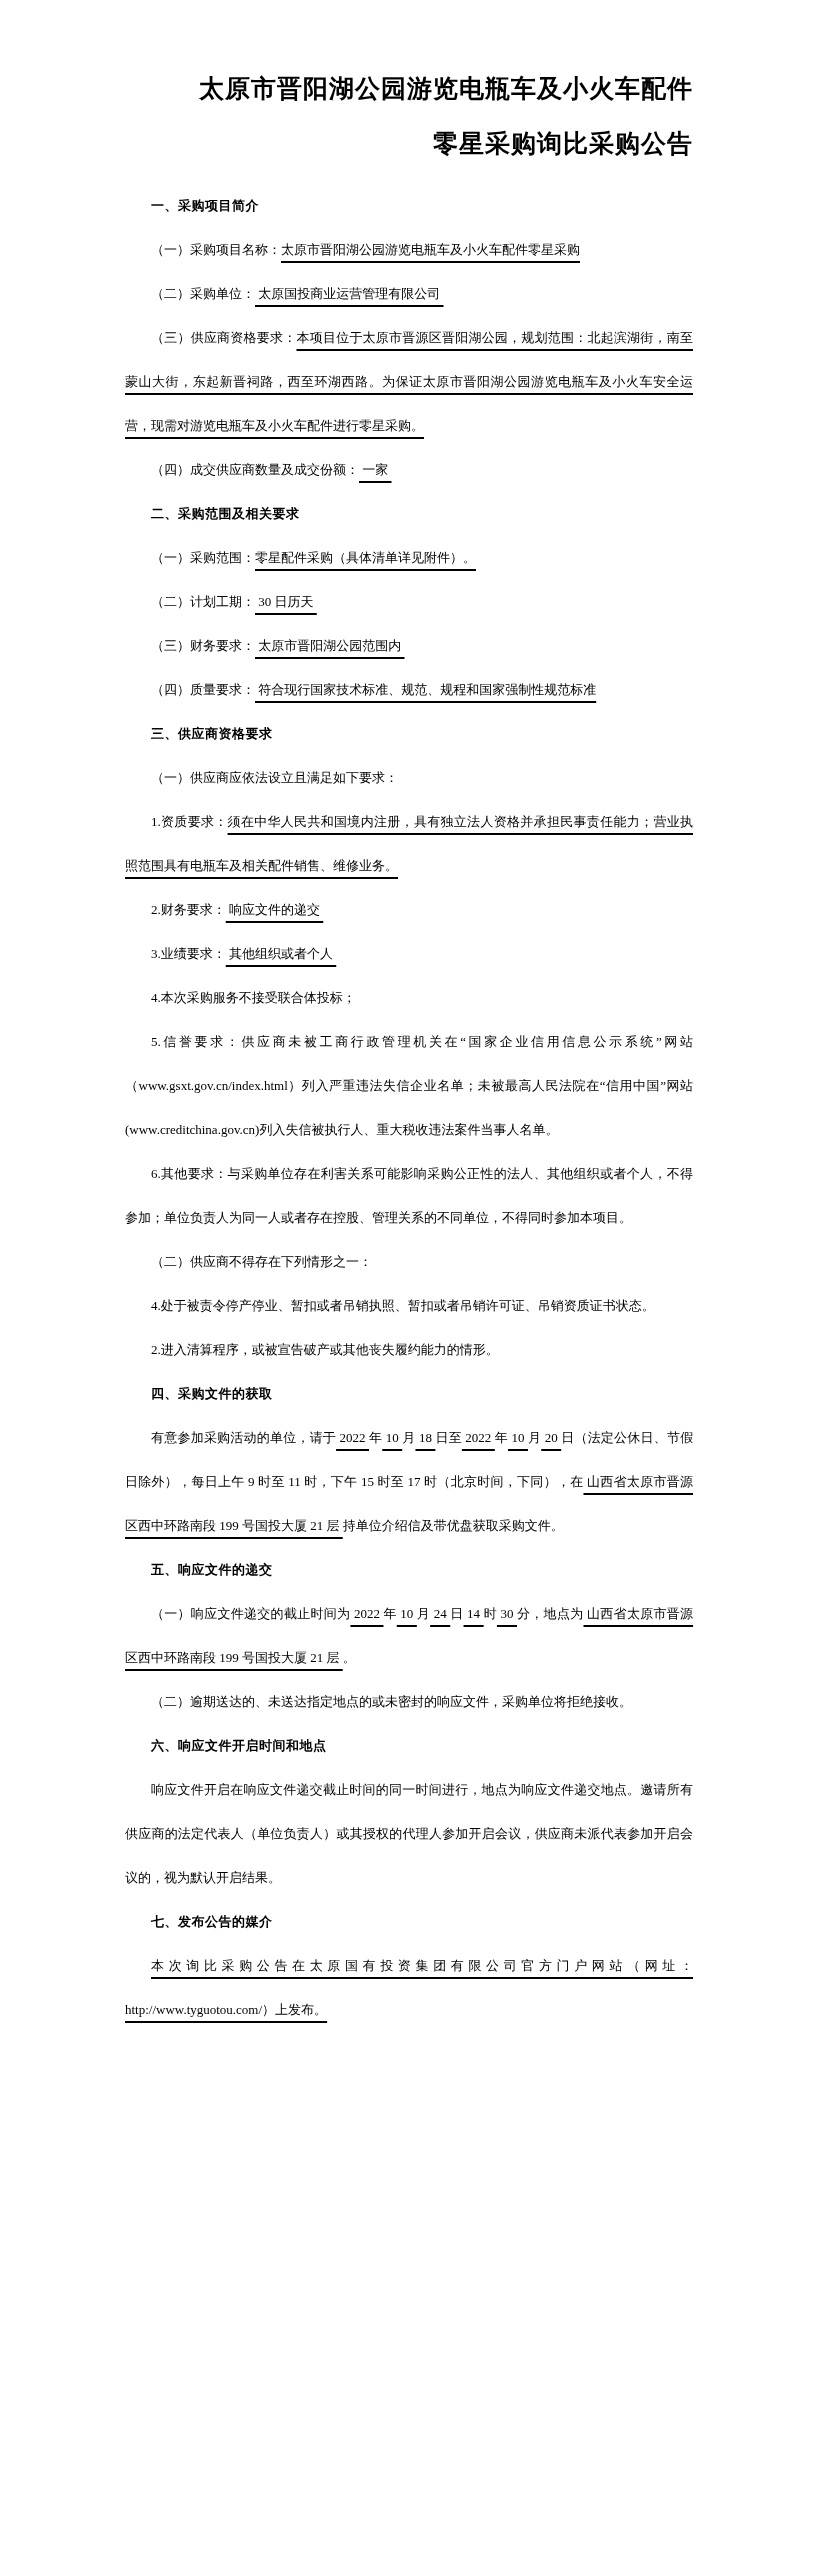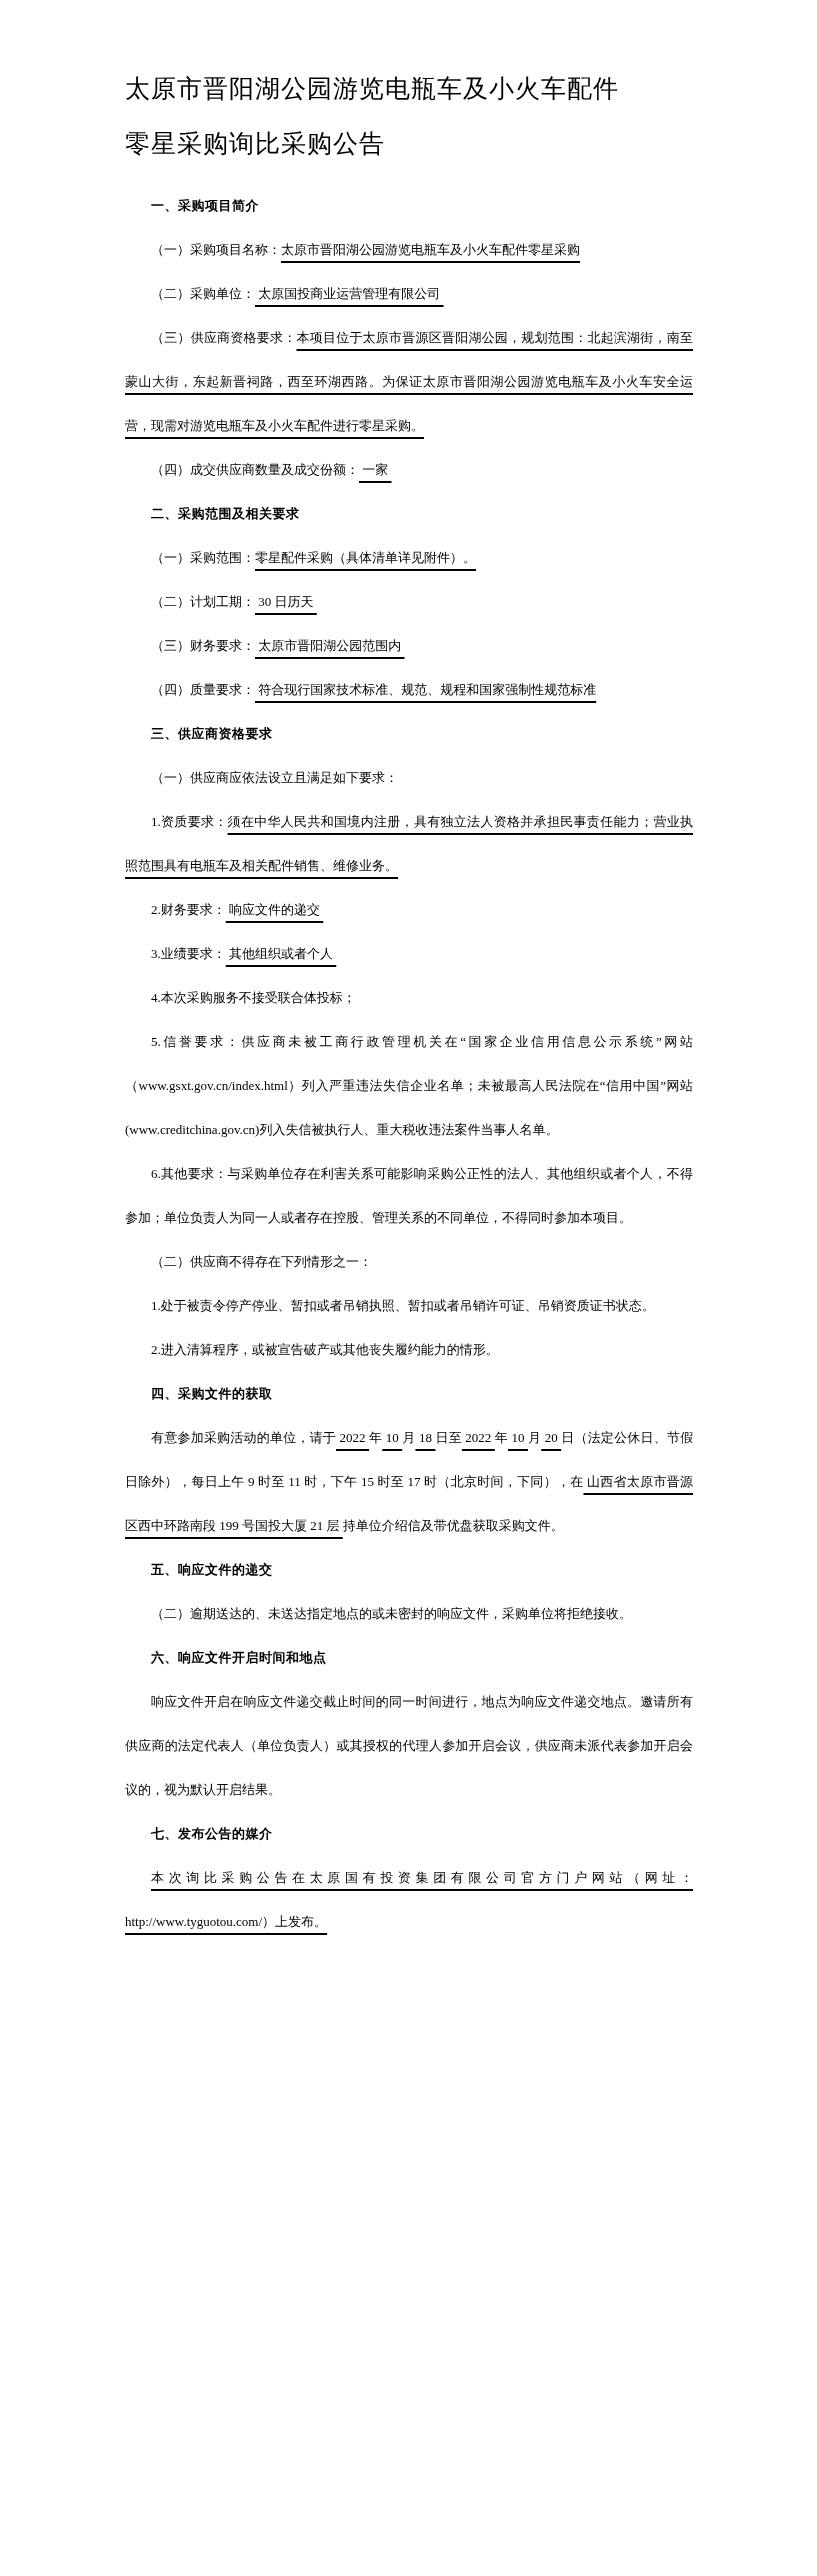--- a/index.html
+++ b/index.html
@@ -14,22 +14,22 @@
     margin: 0 auto;
     background: #ffffff;
     color: #000000;
     box-sizing: border-box;
     padding: 61px 125px 0 125px;
     overflow: hidden;
     font-family: "Liberation Serif", "DejaVu Serif", serif;
   }
   .title {
     font-size: 25px;
-    font-weight: 400;
-    text-align: left;
+    font-weight: 700;
+    text-align: right;
     line-height: 55px;
     margin: 0;
     letter-spacing: 1px;
   }
   .title-block { margin-bottom: 13.4px; }
   #content p {
     font-size: 13px;
     line-height: 44px;
     margin: 0;
     text-indent: 2em;
@@ -70,25 +70,26 @@
       <p class="body"><span>（四）质量要求：</span><span class="u"> 符合现行国家技术标准、规范、规程和国家强制性规范标准</span></p>
       <p class="heading"><span>三、供应商资格要求</span></p>
       <p class="body"><span>（一）供应商应依法设立且满足如下要求：</span></p>
       <p class="body"><span>1.资质要求：</span><span class="u">须在中华人民共和国境内注册，具有独立法人资格并承担民事责任能力；营业执照范围具有电瓶车及相关配件销售、维修业务。</span></p>
       <p class="body"><span>2.财务要求：</span><span class="u"> 响应文件的递交 </span></p>
       <p class="body"><span>3.业绩要求：</span><span class="u"> 其他组织或者个人 </span></p>
       <p class="body"><span>4.本次采购服务不接受联合体投标；</span></p>
       <p class="body"><span>5.信誉要求：供应商未被工商行政管理机关在“国家企业信用信息公示系统”网站（www.gsxt.gov.cn/index.html）列入严重违法失信企业名单；未被最高人民法院在“信用中国”网站(www.creditchina.gov.cn)列入失信被执行人、重大税收违法案件当事人名单。</span></p>
       <p class="body"><span>6.其他要求：与采购单位存在利害关系可能影响采购公正性的法人、其他组织或者个人，不得参加；单位负责人为同一人或者存在控股、管理关系的不同单位，不得同时参加本项目。</span></p>
       <p class="body"><span>（二）供应商不得存在下列情形之一：</span></p>
-      <p class="body"><span>1.处于被责令停产停业、暂扣或者吊销执照、暂扣或者吊销许可证、吊销资质证书状态。</span></p>
+      <p class="body"><span>4.处于被责令停产停业、暂扣或者吊销执照、暂扣或者吊销许可证、吊销资质证书状态。</span></p>
       <p class="body"><span>2.进入清算程序，或被宣告破产或其他丧失履约能力的情形。</span></p>
       <p class="heading"><span>四、采购文件的获取</span></p>
       <p class="body"><span>有意参加采购活动的单位，请于</span><span class="u"> 2022 </span><span>年</span><span class="u"> 10 </span><span>月</span><span class="u"> 18 </span><span>日至</span><span class="u"> 2022 </span><span>年</span><span class="u"> 10 </span><span>月</span><span class="u"> 20 </span><span>日（法定公休日、节假日除外），每日上午 9 时至 11 时，下午 15 时至 17 时（北京时间，下同），在</span><span class="u"> 山西省太原市晋源区西中环路南段 199 号国投大厦 21 层 </span><span>持单位介绍信及带优盘获取采购文件。</span></p>
       <p class="heading"><span>五、响应文件的递交</span></p>
+      <p class="body"><span>（一）响应文件递交的截止时间为</span><span class="u"> 2022 </span><span>年</span><span class="u"> 10 </span><span>月</span><span class="u"> 24 </span><span>日</span><span class="u"> 14 </span><span>时</span><span class="u"> 30 </span><span>分，地点为</span><span class="u"> 山西省太原市晋源区西中环路南段 199 号国投大厦 21 层 </span><span>。</span></p>
       <p class="body"><span>（二）逾期送达的、未送达指定地点的或未密封的响应文件，采购单位将拒绝接收。</span></p>
       <p class="heading"><span>六、响应文件开启时间和地点</span></p>
       <p class="body"><span>响应文件开启在响应文件递交截止时间的同一时间进行，地点为响应文件递交地点。邀请所有供应商的法定代表人（单位负责人）或其授权的代理人参加开启会议，供应商未派代表参加开启会议的，视为默认开启结果。</span></p>
       <p class="heading"><span>七、发布公告的媒介</span></p>
       <p class="body"><span class="u">本次询比采购公告在太原国有投资集团有限公司官方门户网站（网址：http://www.tyguotou.com/）上发布。</span></p>
     </div>
 </div>
 
 
 </body></html>

